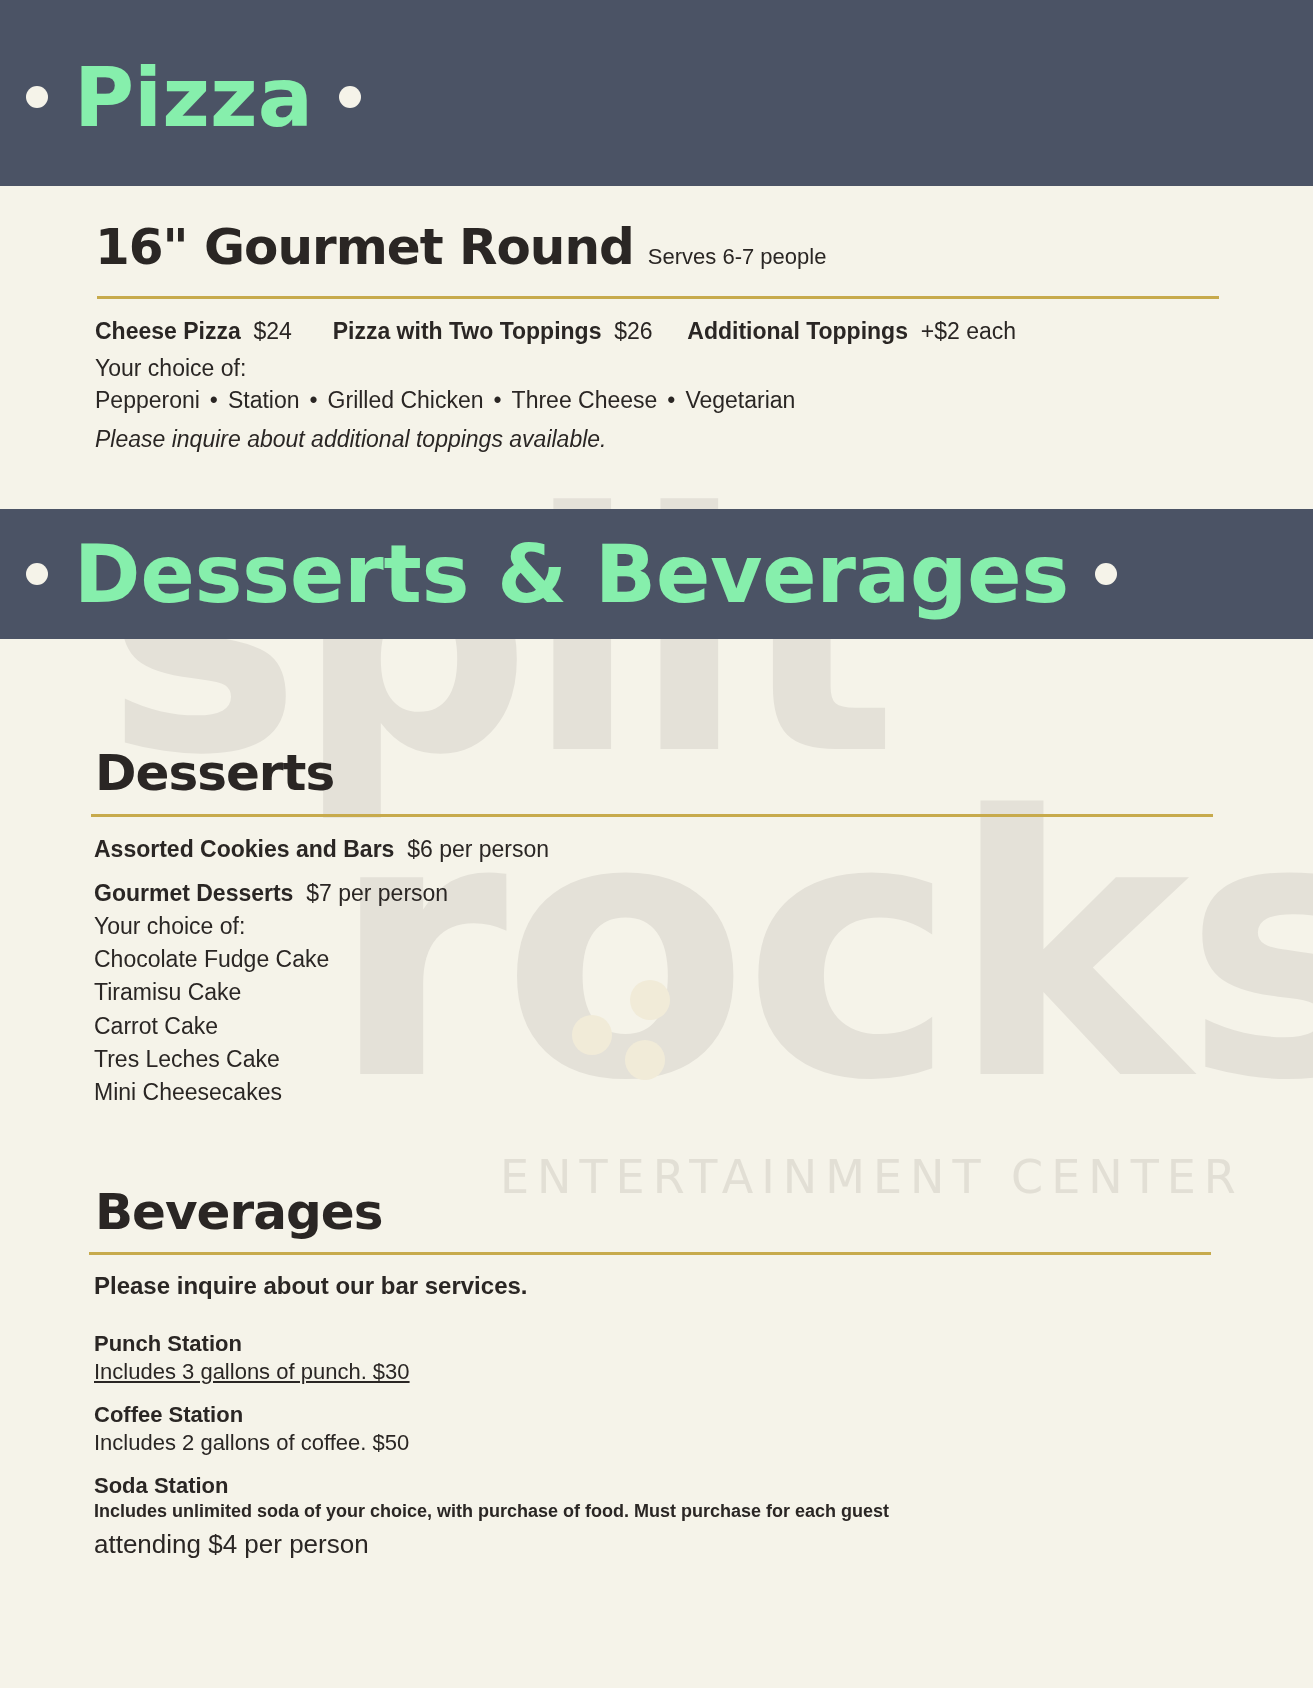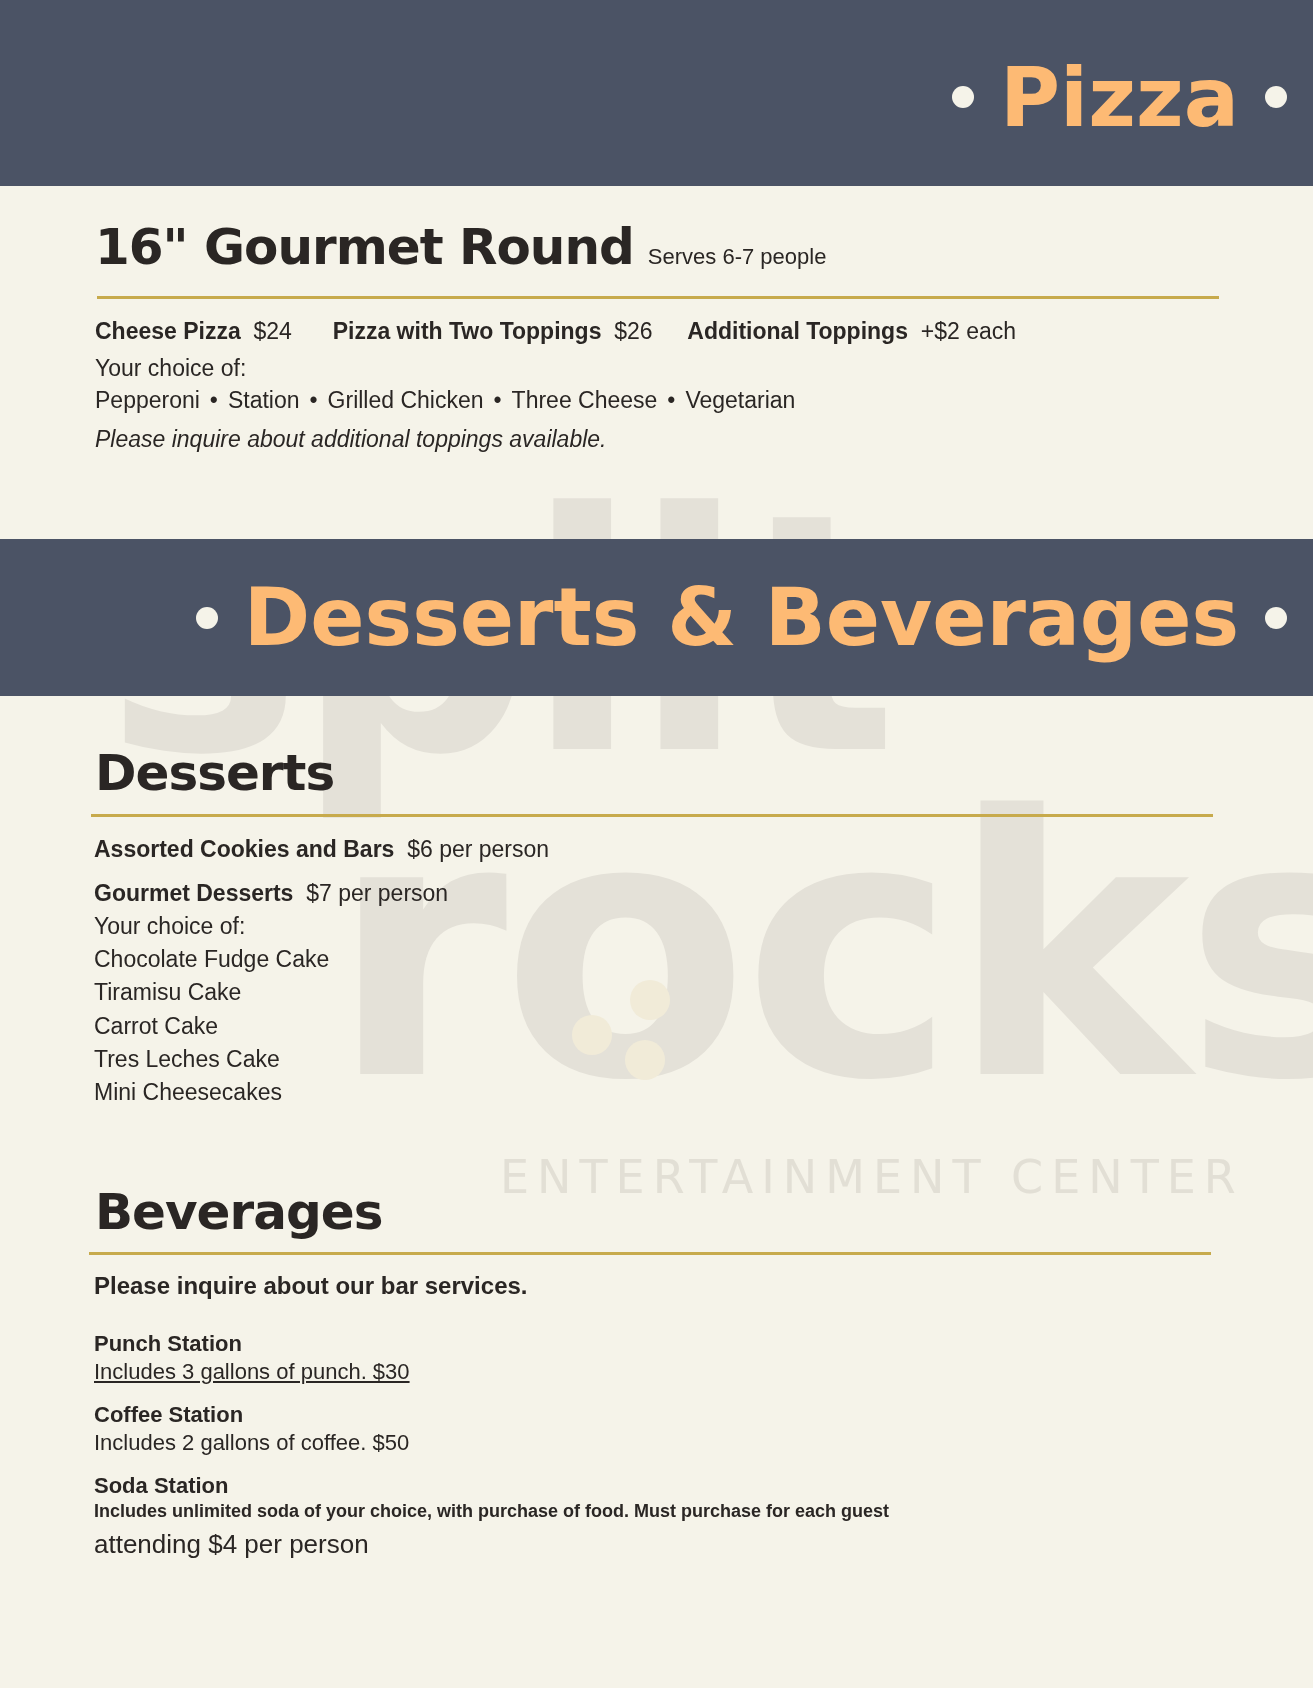--- a/index.html
+++ b/index.html
@@ -17,26 +17,26 @@
   .wm-split { left: 105px; top: 470px; font-size: 330px; }
   .wm-rocks { left: 330px; top: 770px; font-size: 360px; }
   .wm-ec {
     position: absolute; left: 500px; top: 1150px; font-size: 46px; letter-spacing: 8px;
     color: #e2dfd5; font-family: "DejaVu Sans", sans-serif;
   }
   .wm-dot { position: absolute; border-radius: 50%; background: #f1ebd8; }
   .content { position: relative; z-index: 1; }
   .banner {
     position: absolute; left: 0; width: 1313px; background: #4b5365;
-    display: flex; align-items: center; justify-content: flex-end;
-    color: #fdba74; font-family: "DejaVu Sans", sans-serif; font-weight: bold;
+    display: flex; align-items: center; justify-content: flex-start;
+    color: #86efac; font-family: "DejaVu Sans", sans-serif; font-weight: bold;
   }
   .banner .dot { display: inline-block; width: 22px; height: 22px; border-radius: 50%; background: #f5f3e9; margin: 0 26px; }
   .banner-pizza { top: 0; height: 186px; font-size: 82px; padding-top: 8px; box-sizing: border-box; }
-  .banner-db { top: 539px; height: 157px; font-size: 80px; }
+  .banner-db { top: 509px; height: 130px; font-size: 80px; }
   .sec { position: absolute; left: 95px; }
   .h-big { font-family: "DejaVu Sans", sans-serif; font-weight: bold; font-size: 50px; color: #2a2624; letter-spacing: -1px; }
   .h-sub { font-size: 22px; font-weight: normal; margin-left: 14px; letter-spacing: 0; font-family: "Liberation Sans", sans-serif; }
   .rule { position: absolute; height: 3px; background: #c7aa4c; }
   .line { position: absolute; font-size: 23px; white-space: nowrap; }
   .b { font-weight: bold; }
   .i { font-style: italic; }
   .sep { margin: 0 10px; }
 </style>
 </head>

